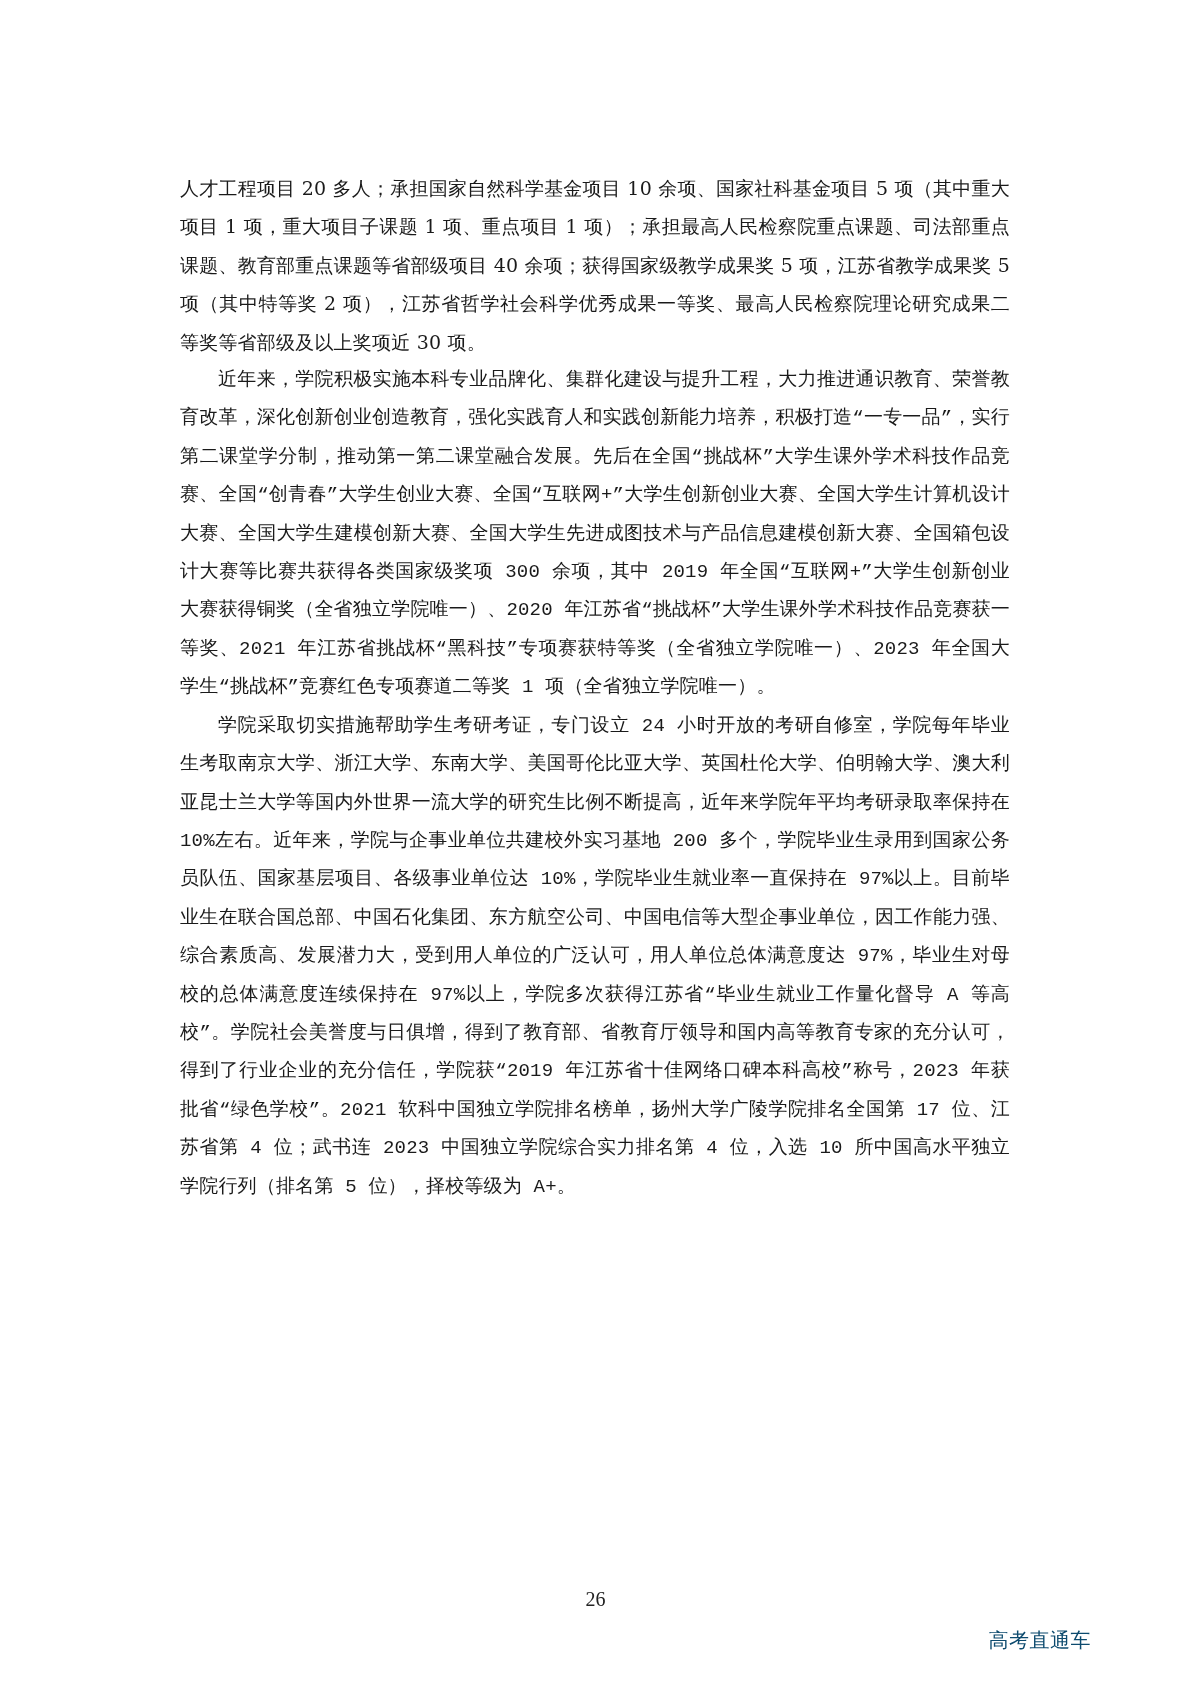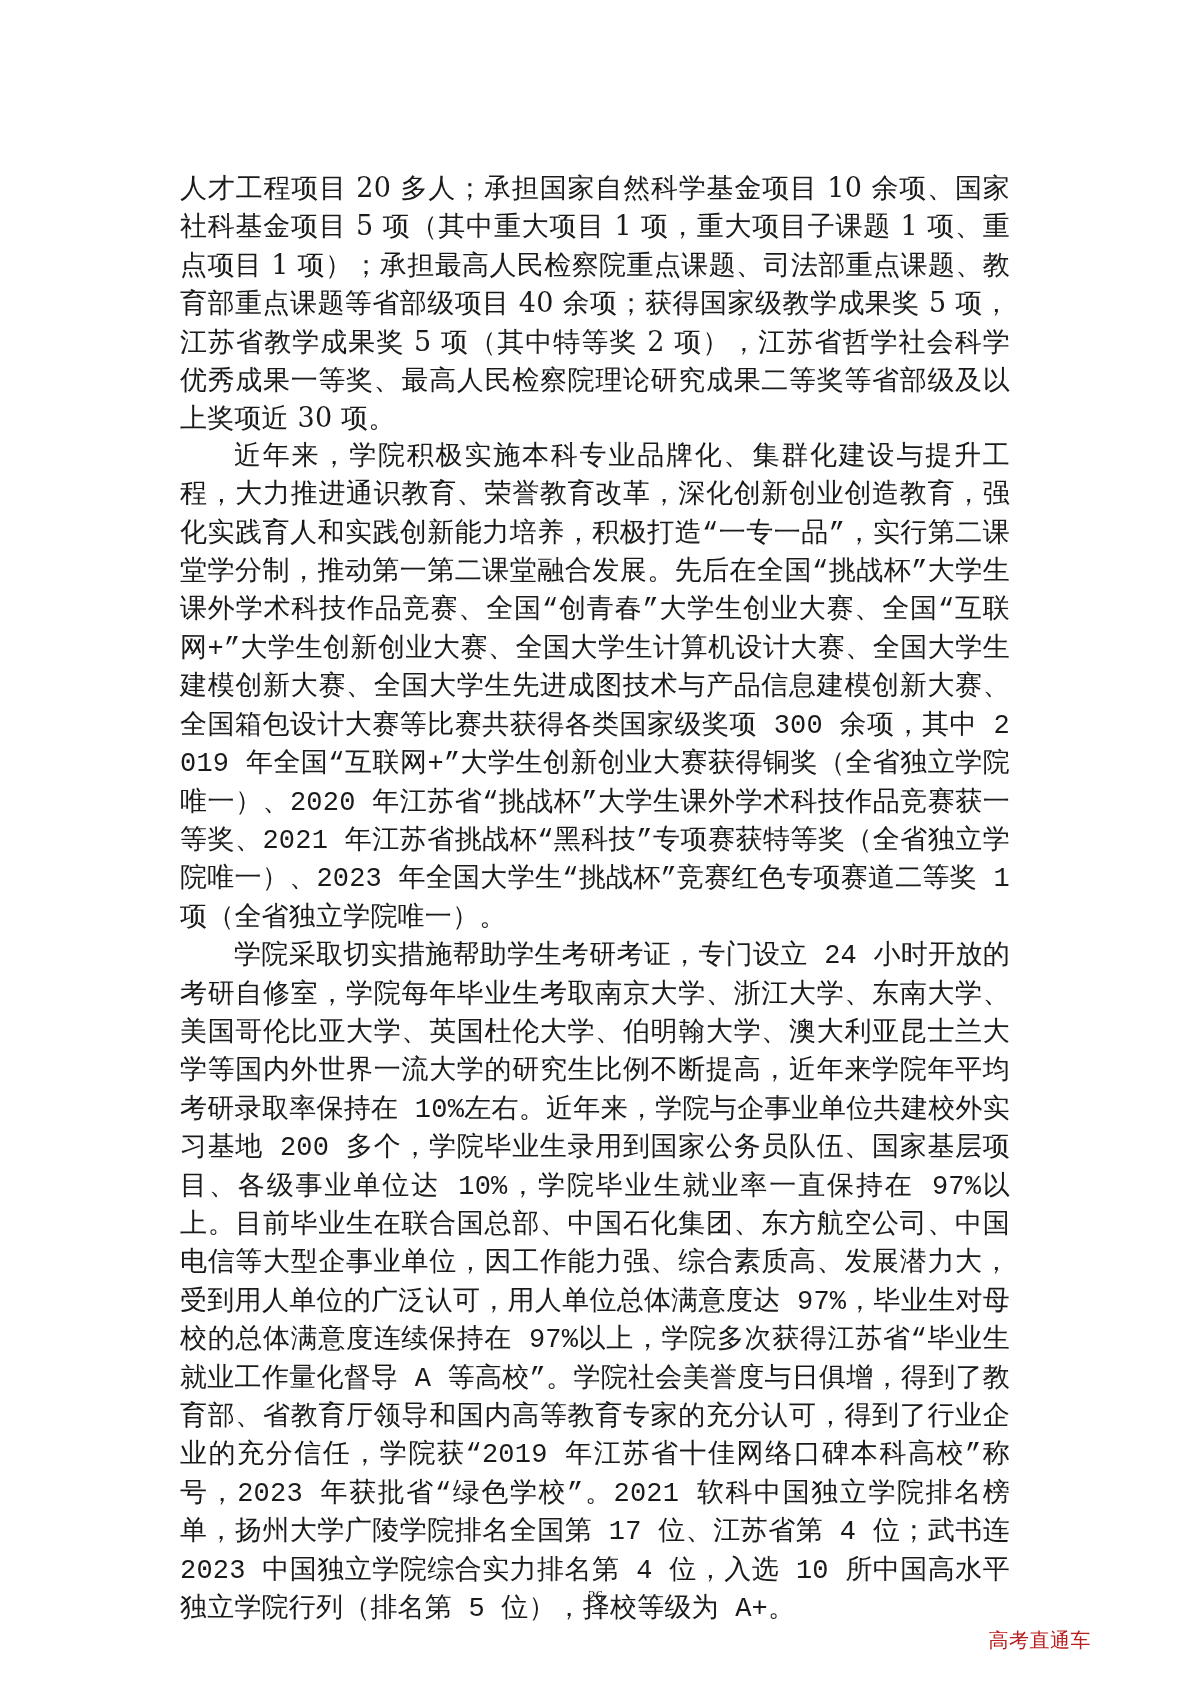--- a/index.html
+++ b/index.html
@@ -23,47 +23,47 @@
       background: #ffffff;
     }
     .body-text {
       position: absolute;
       left: 180px;
       top: 169px;
       width: 830px;
     }
     .para {
       margin: 0;
-      font-size: 27px;
+      font-size: 19px;
       line-height: 38.4px;
       text-align: justify;
       text-align-last: left;
       letter-spacing: 0.2px;
       word-break: break-all;
     }
     .para.indent {
       text-indent: 2em;
       font-family: Liberation Mono, monospace;
     }
     .page-number {
       position: absolute;
       left: 0;
       width: 1191px;
       top: 1588px;
       text-align: center;
-      font-size: 15px;
+      font-size: 20px;
       color: #222;
       font-family: "Liberation Serif", serif;
     }
     .watermark {
       position: absolute;
       right: 100px;
       top: 1627px;
       font-size: 20px;
-      color: #b91c1c;
+      color: #0c4a6e;
       font-family: "DejaVu Sans", sans-serif;
       letter-spacing: 0.5px;
     }
   </style>
 </head>
 <body>
 
 <div class="page">
   <div class="body-text">
     <p class="para">人才工程项目 20 多人；承担国家自然科学基金项目 10 余项、国家社科基金项目 5 项（其中重大项目 1 项，重大项目子课题 1 项、重点项目 1 项）；承担最高人民检察院重点课题、司法部重点课题、教育部重点课题等省部级项目 40 余项；获得国家级教学成果奖 5 项，江苏省教学成果奖 5 项（其中特等奖 2 项），江苏省哲学社会科学优秀成果一等奖、最高人民检察院理论研究成果二等奖等省部级及以上奖项近 30 项。</p>

